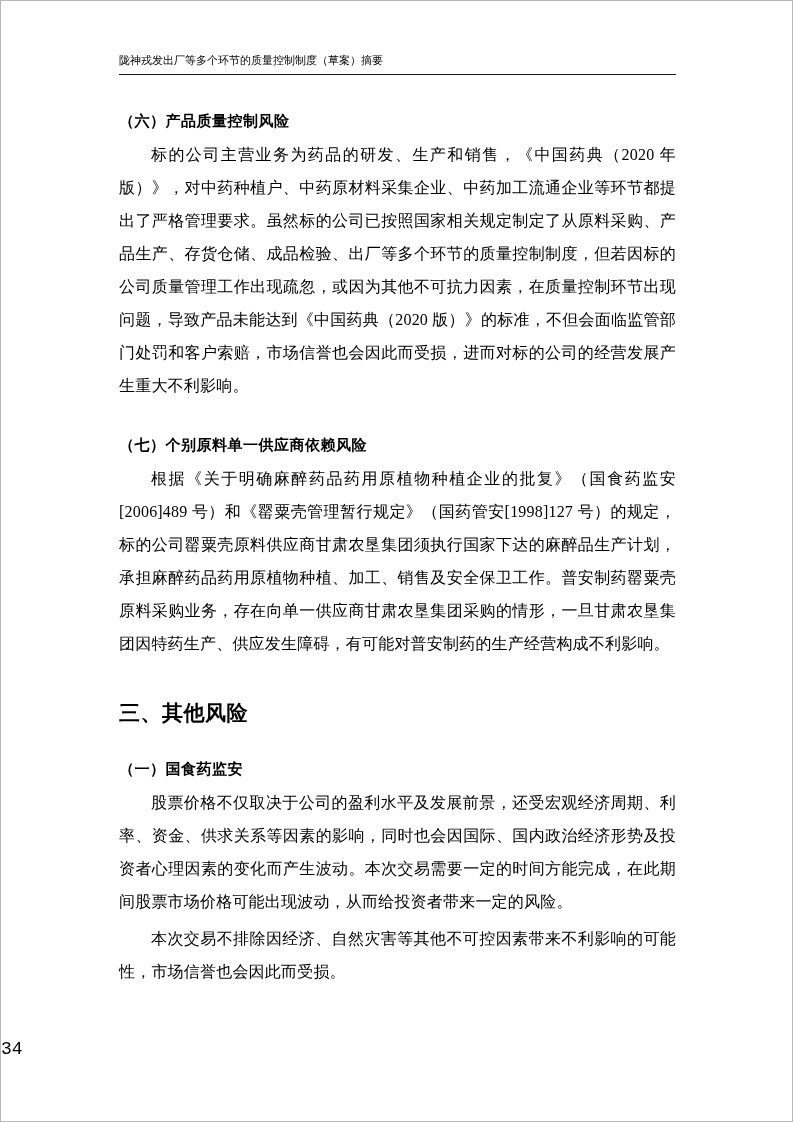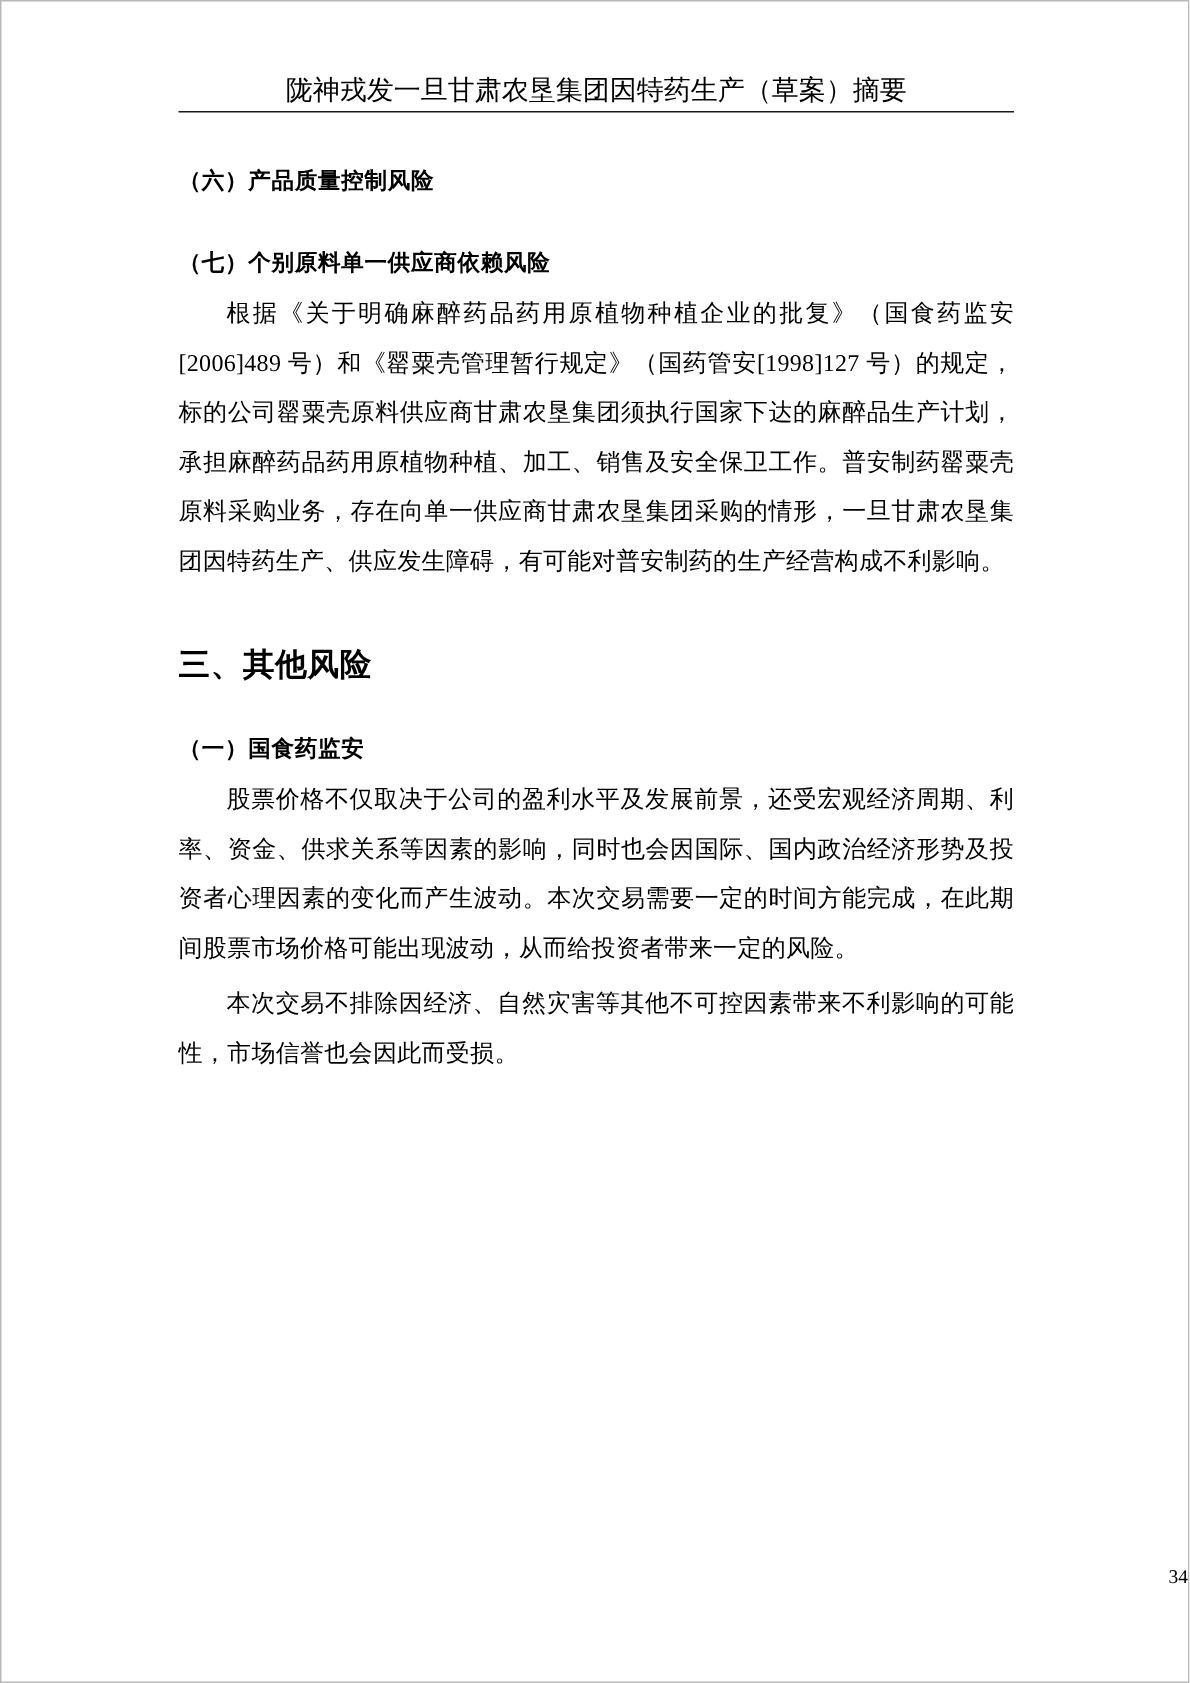--- a/index.html
+++ b/index.html
@@ -18,23 +18,23 @@
     font-family: "Liberation Serif", "DejaVu Serif", serif;
     overflow: hidden;
     box-sizing: content-box;
   }
   .running-header {
     position: absolute;
     top: 51px;
     left: 118px;
     width: 557px;
     display: flex;
-    justify-content: center;
+    justify-content: flex-start;
     align-items: flex-end;
-    font-size: 18px;
+    font-size: 11px;
     line-height: 17px;
     padding-bottom: 5px;
     border-bottom: 1.4px solid #1a1a1a;
   }
   .content {
     position: absolute;
     top: 77px;
     left: 118px;
     width: 557px;
   }
@@ -61,37 +61,39 @@
     text-justify: inter-ideograph;
     text-indent: 32px;
     margin: 0 0 4px 0;
     letter-spacing: 0.2px;
   }
   .page-number {
     position: absolute;
     bottom: 62px;
     left: 0;
     width: 100%;
-    text-align: right;
-    font-size: 13px;
+    text-align: left;
+    font-size: 18px;
+    font-family: Liberation Mono, monospace;
   }
 </style>
 </head>
 <body>
 
 <div class="page">
 
   <div class="running-header">
     <span>陇神戎发</span>
-    <span>一旦甘肃农垦集团因特药生产（草案）摘要</span>
+    <span>出厂等多个环节的质量控制制度（草案）摘要</span>
   </div>
 
   <div class="content">
 
     <div class="h-sub">（六）产品质量控制风险</div>
+    <p class="para">标的公司主营业务为药品的研发、生产和销售，《中国药典（2020 年版）》，对中药种植户、中药原材料采集企业、中药加工流通企业等环节都提出了严格管理要求。虽然标的公司已按照国家相关规定制定了从原料采购、产品生产、存货仓储、成品检验、出厂等多个环节的质量控制制度，但若因标的公司质量管理工作出现疏忽，或因为其他不可抗力因素，在质量控制环节出现问题，导致产品未能达到《中国药典（2020 版）》的标准，不但会面临监管部门处罚和客户索赔，市场信誉也会因此而受损，进而对标的公司的经营发展产生重大不利影响。</p>
 
     <div class="h-sub">（七）个别原料单一供应商依赖风险</div>
     <p class="para">根据《关于明确麻醉药品药用原植物种植企业的批复》（国食药监安[2006]489 号）和《罂粟壳管理暂行规定》（国药管安[1998]127 号）的规定，标的公司罂粟壳原料供应商甘肃农垦集团须执行国家下达的麻醉品生产计划，承担麻醉药品药用原植物种植、加工、销售及安全保卫工作。普安制药罂粟壳原料采购业务，存在向单一供应商甘肃农垦集团采购的情形，一旦甘肃农垦集团因特药生产、供应发生障碍，有可能对普安制药的生产经营构成不利影响。</p>
 
     <div class="h-major">三、其他风险</div>
 
     <div class="h-sub">（一）国食药监安</div>
     <p class="para">股票价格不仅取决于公司的盈利水平及发展前景，还受宏观经济周期、利率、资金、供求关系等因素的影响，同时也会因国际、国内政治经济形势及投资者心理因素的变化而产生波动。本次交易需要一定的时间方能完成，在此期间股票市场价格可能出现波动，从而给投资者带来一定的风险。</p>
 
     <p class="para">本次交易不排除因经济、自然灾害等其他不可控因素带来不利影响的可能性，市场信誉也会因此而受损。</p>

